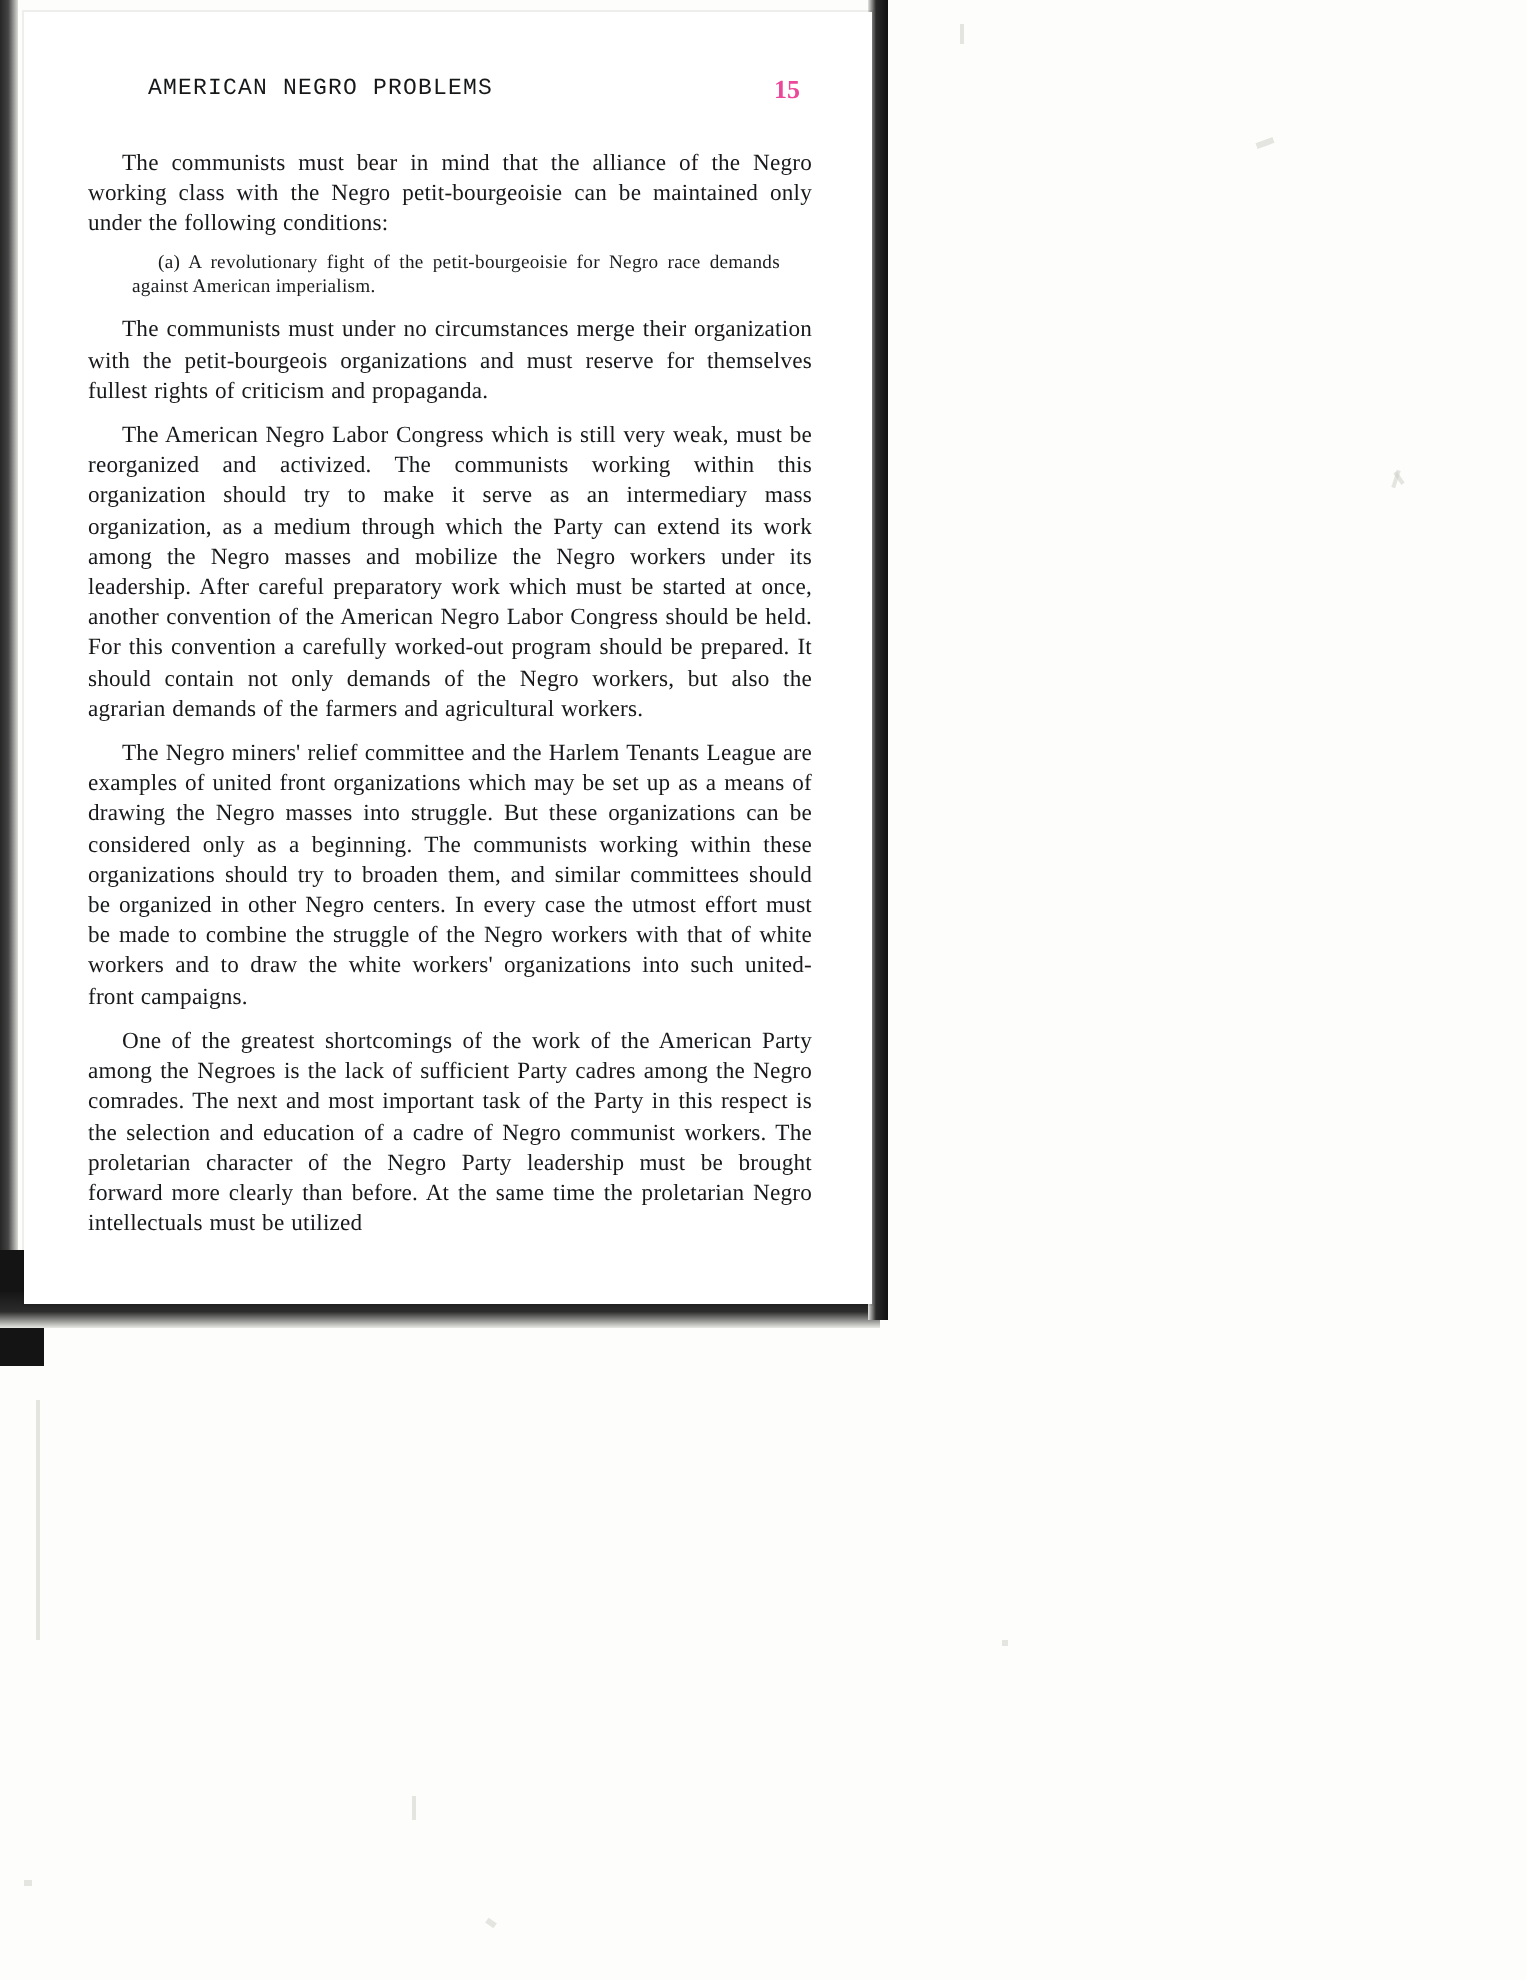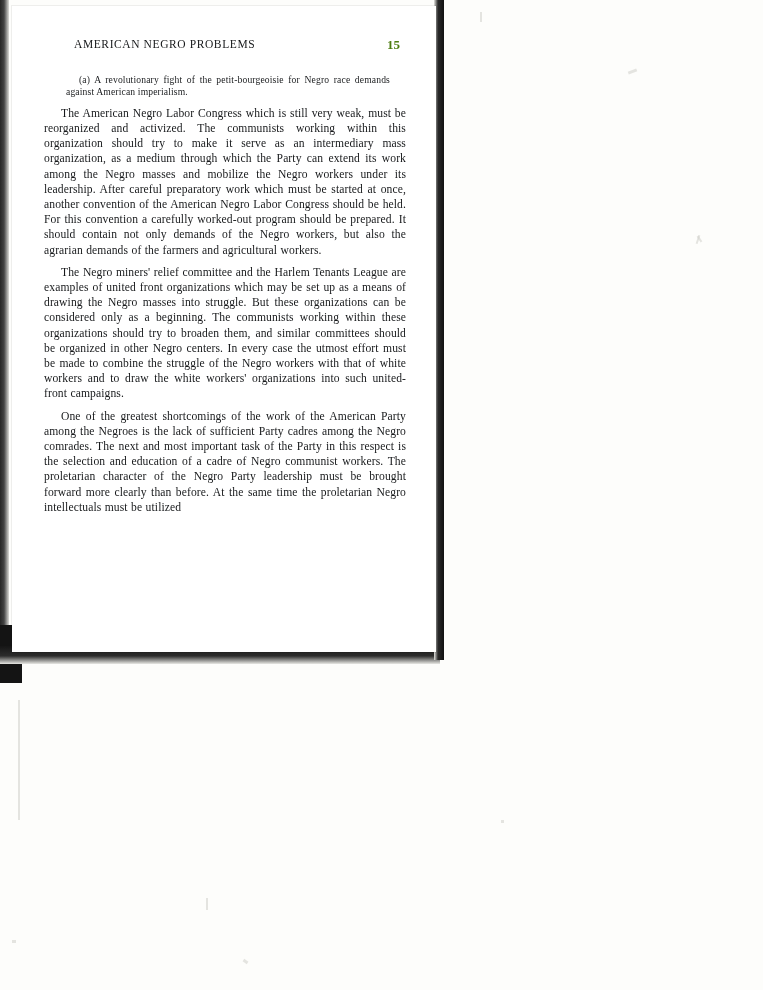--- a/index.html
+++ b/index.html
@@ -84,29 +84,29 @@
     margin-bottom: 14px;
   }
   .running-head .title {
     position: absolute;
     left: 30px;
     top: 0;
     font-variant: small-caps;
     font-size: 11.5px;
     letter-spacing: 0.6px;
     color: #16181a;
-    font-family: Liberation Serif, serif;
+    font-family: Liberation Mono, monospace;
   }
   .running-head .folio {
     position: absolute;
     right: 6px;
     top: -1px;
     font-size: 13px;
     font-weight: bold;
-    color: #4d7c0f;
+    color: #ec4899;
   }
 
   p.body {
     margin: 0 0 0 0;
     font-size: 11.6px;
     line-height: 15.2px;
     text-align: justify;
     text-indent: 17px;
     color: #17191b;
     letter-spacing: 0.1px;
@@ -151,28 +151,30 @@
 <div class="scan-speckle" style="left:697px; top:235px; width:2px; height:9px; transform:rotate(18deg);"></div>
 
 <div class="page">
   <div class="page-inner">
 
     <div class="running-head">
       <div class="title">AMERICAN NEGRO PROBLEMS</div>
       <div class="folio">15</div>
     </div>
 
+    <p class="body">The communists must bear in mind that the alliance of the Negro working class with the Negro petit-bourgeoisie can be maintained only under the following conditions:</p>
 
     <div class="sub-list">
       <div class="sub-item">
         <span>(a)</span>
         <span>A revolutionary fight of the petit-bourgeoisie for Negro race demands against American imperialism.</span>
       </div>
     </div>
 
+    <p class="body">The communists must under no circumstances merge their organization with the petit-bourgeois organizations and must reserve for themselves fullest rights of criticism and propaganda.</p>
 
     <p class="body">
       <span>The American Negro Labor Congress which is still very weak, must be reorganized and activized.  The communists working within this organization should try to make it serve as an </span><span class="it">intermediary mass organization, as a medium through which the</span><span> Party can extend its work among the Negro masses and mobilize the Negro workers under its leadership.  After careful preparatory work which must be started at once, another convention of the American Negro Labor Congress should be held.  For this convention a carefully worked-out program should be prepared.  It should contain not only demands of the Negro workers, but also the agrarian demands of the farmers and agricultural workers.</span>
     </p>
 
     <p class="body">The Negro miners' relief committee and the Harlem Tenants League are examples of united front organizations which may be set up as a means of drawing the Negro masses into struggle.  But these organizations can be considered only as a beginning.  The communists working within these organizations should try to broaden them, and similar committees should be organized in other Negro centers.  In every case the utmost effort must be made to combine the struggle of the Negro workers with that of white workers and to draw the white workers' organizations into such united-front campaigns.</p>
 
     <p class="body">
       <span class="it">One of the greatest shortcomings of the work of the American Party among the Negroes is the lack of sufficient Party cadres among the Negro comrades.</span><span>  The next and most important task of the Party in this respect is the selection and education of a cadre of Negro communist workers.  The proletarian character of the Negro Party leadership must be brought forward more clearly than before. At the same time the proletarian Negro intellectuals must be utilized</span>
     </p>

